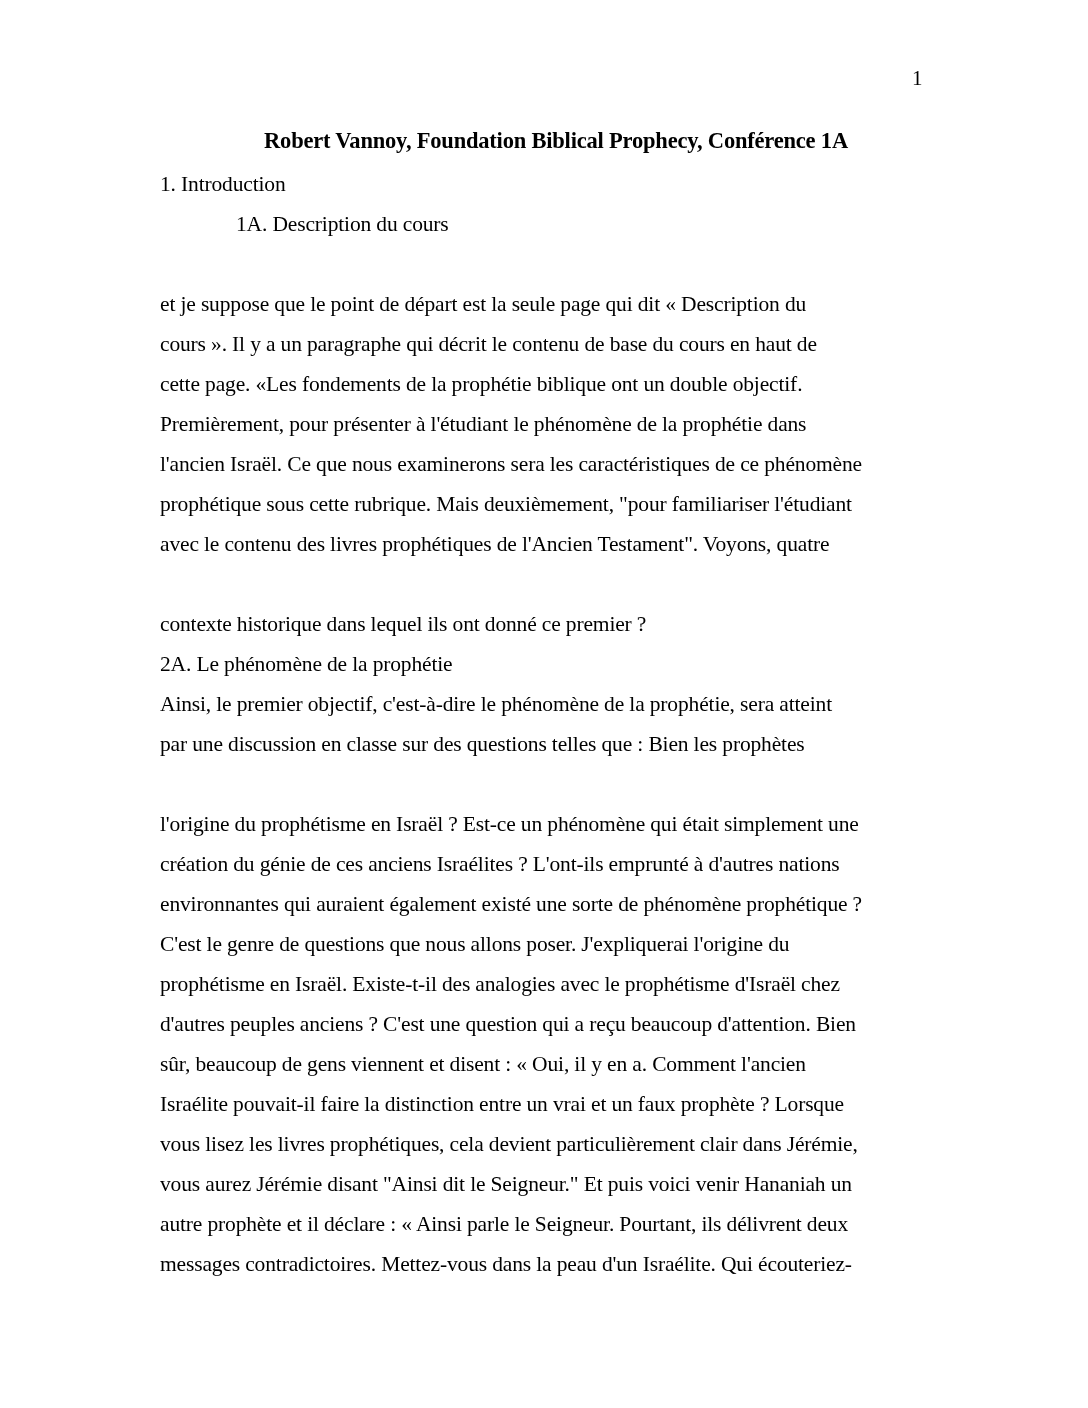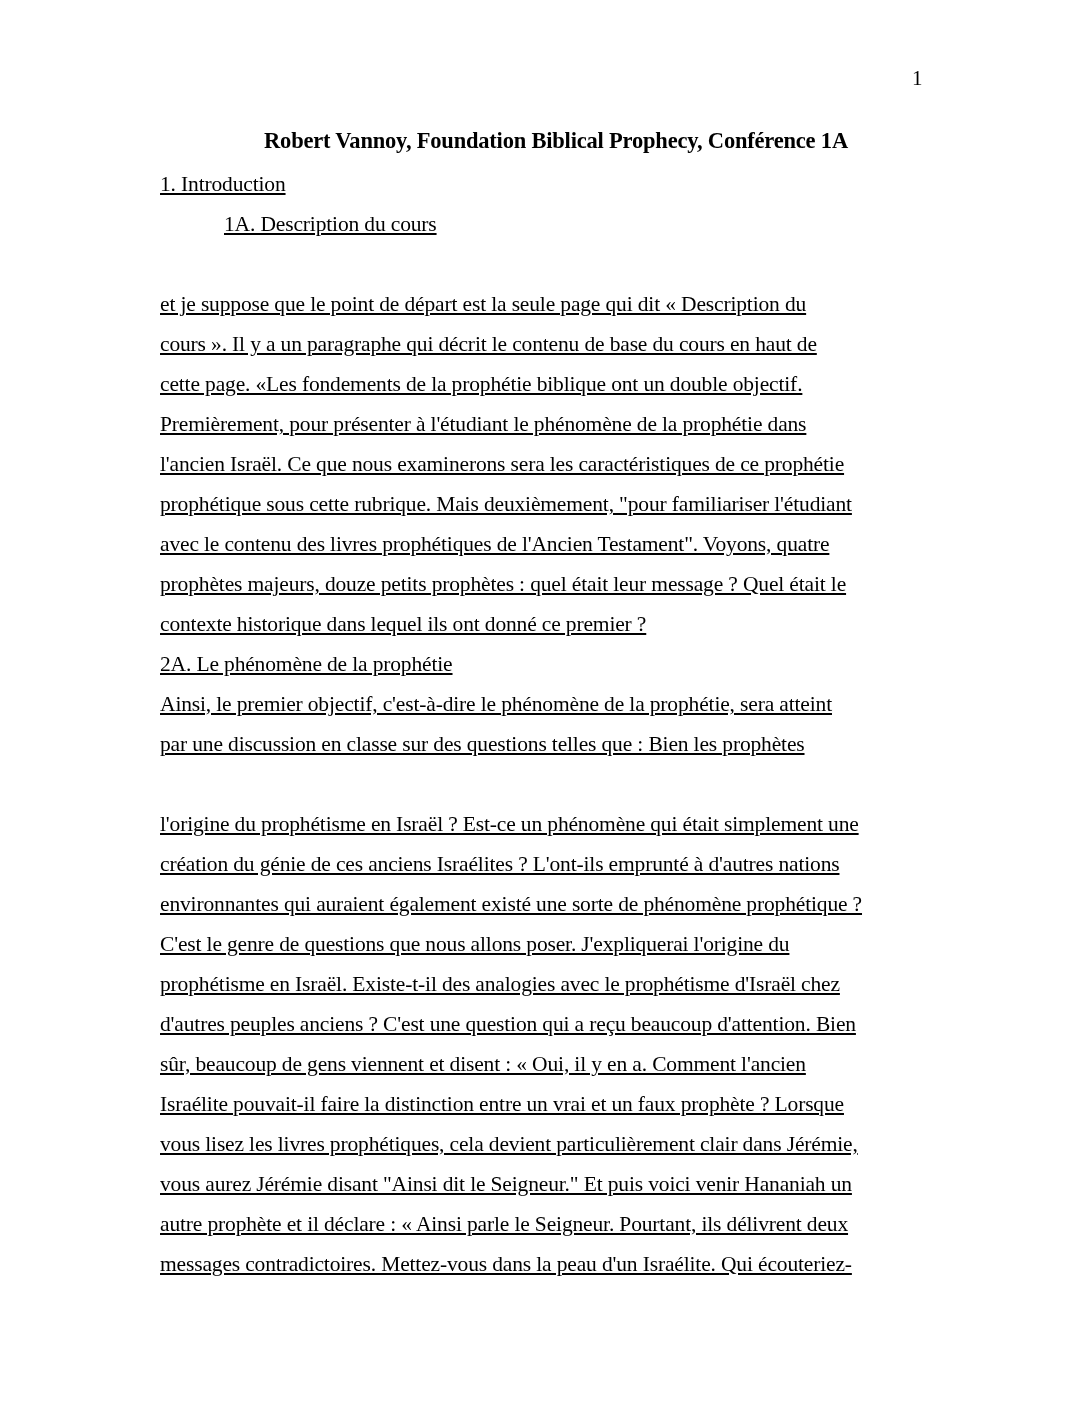--- a/index.html
+++ b/index.html
@@ -3,40 +3,39 @@
 <meta charset="utf-8">
 <style>
   html, body { margin: 0; padding: 0; background: #ffffff; }
   body { width: 1088px; height: 1408px; position: relative; overflow: hidden;
          font-family: "Liberation Serif", "DejaVu Serif", serif; color: #000; }
   .page { position: absolute; left: 0; top: 0; width: 1088px; height: 1408px; background: #fff; }
   .pnum { position: absolute; left: 912px; top: 66px; font-size: 21px; }
   .title { position: absolute; left: 0; width: 1088px; top: 128px; text-align: center;
            font-size: 22.5px; font-weight: bold; letter-spacing: -0.2px; }
   .title span { position: relative; left: 12px; }
-  .line { position: absolute; left: 160px; font-size: 21.5px; white-space: nowrap; letter-spacing: -0.15px; text-decoration: underline; }
-  .indent { left: 224px; }
+  .line { position: absolute; left: 160px; font-size: 21.5px; white-space: nowrap; letter-spacing: -0.15px; }
+  .indent { left: 236px; }
 </style>
 </head>
 <body>
 
 <div class="page">
   <div class="pnum">1</div>
   <div class="title"><span>Robert Vannoy, Foundation Biblical Prophecy, Conférence 1A</span></div>
 
   <div class="line" style="top:172px">1. Introduction</div>
   <div class="line indent" style="top:212px">1A. Description du cours</div>
   <div class="line" style="top:292px">et je suppose que le point de départ est la seule page qui dit « Description du</div>
   <div class="line" style="top:332px">cours ». Il y a un paragraphe qui décrit le contenu de base du cours en haut de</div>
   <div class="line" style="top:372px">cette page. «Les fondements de la prophétie biblique ont un double objectif.</div>
   <div class="line" style="top:412px">Premièrement, pour présenter à l'étudiant le phénomène de la prophétie dans</div>
-  <div class="line" style="top:452px">l'ancien Israël. Ce que nous examinerons sera les caractéristiques de ce prophétie</div>
+  <div class="line" style="top:452px">l'ancien Israël. Ce que nous examinerons sera les caractéristiques de ce phénomène</div>
   <div class="line" style="top:492px">prophétique sous cette rubrique. Mais deuxièmement, "pour familiariser l'étudiant</div>
   <div class="line" style="top:532px">avec le contenu des livres prophétiques de l'Ancien Testament". Voyons, quatre</div>
-  <div class="line" style="top:572px">prophètes majeurs, douze petits prophètes : quel était leur message ? Quel était le</div>
   <div class="line" style="top:612px">contexte historique dans lequel ils ont donné ce premier ?</div>
   <div class="line" style="top:652px">2A. Le phénomène de la prophétie</div>
   <div class="line" style="top:692px">Ainsi, le premier objectif, c'est-à-dire le phénomène de la prophétie, sera atteint</div>
   <div class="line" style="top:732px">par une discussion en classe sur des questions telles que : Bien les prophètes</div>
   <div class="line" style="top:812px">l'origine du prophétisme en Israël ? Est-ce un phénomène qui était simplement une</div>
   <div class="line" style="top:892px">environnantes qui auraient également existé une sorte de phénomène prophétique ?</div>
   <div class="line" style="top:852px">création du génie de ces anciens Israélites ? L'ont-ils emprunté à d'autres nations</div>
   <div class="line" style="top:932px">C'est le genre de questions que nous allons poser. J'expliquerai l'origine du</div>
   <div class="line" style="top:972px">prophétisme en Israël. Existe-t-il des analogies avec le prophétisme d'Israël chez</div>
   <div class="line" style="top:1012px">d'autres peuples anciens ? C'est une question qui a reçu beaucoup d'attention. Bien</div>

